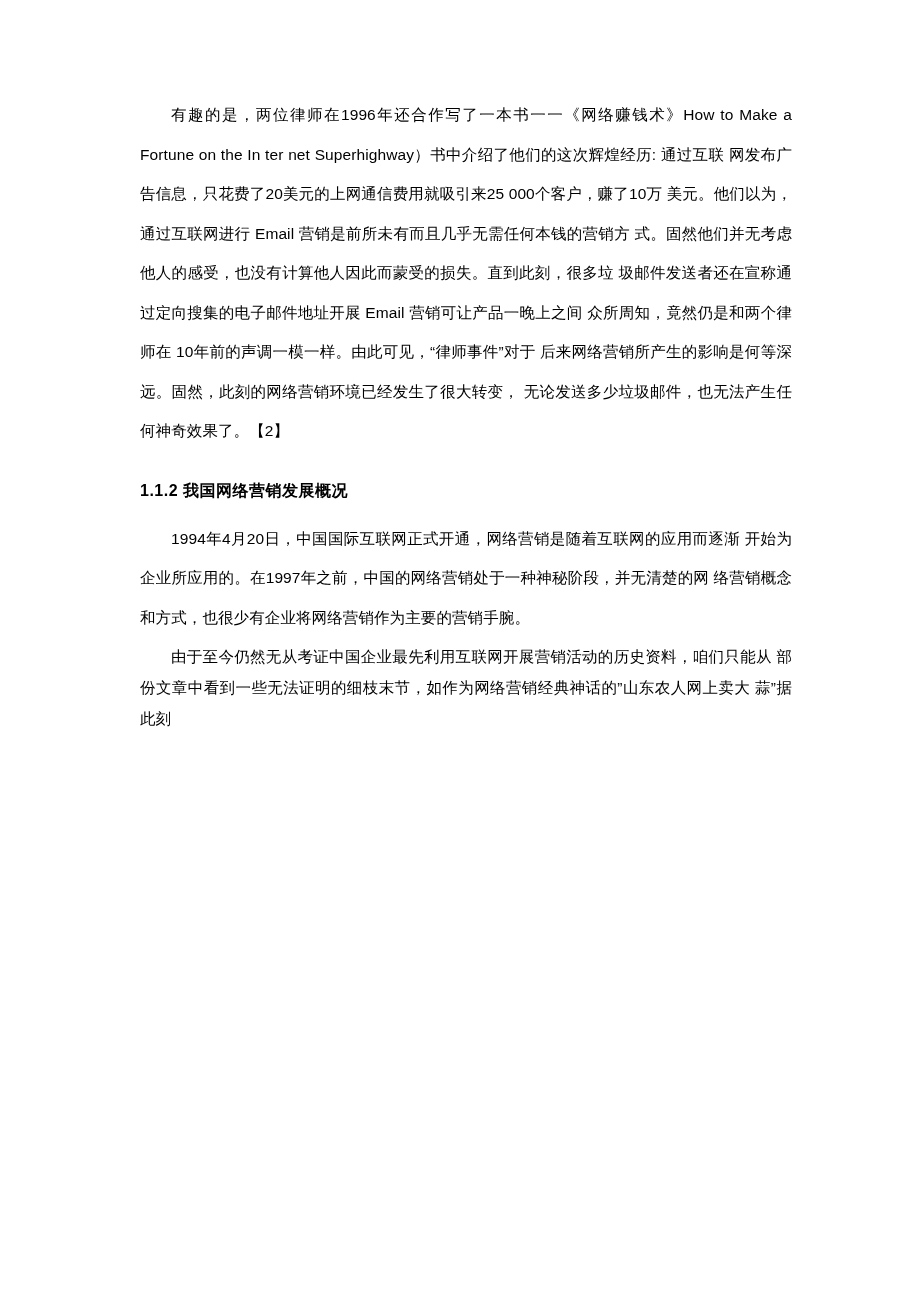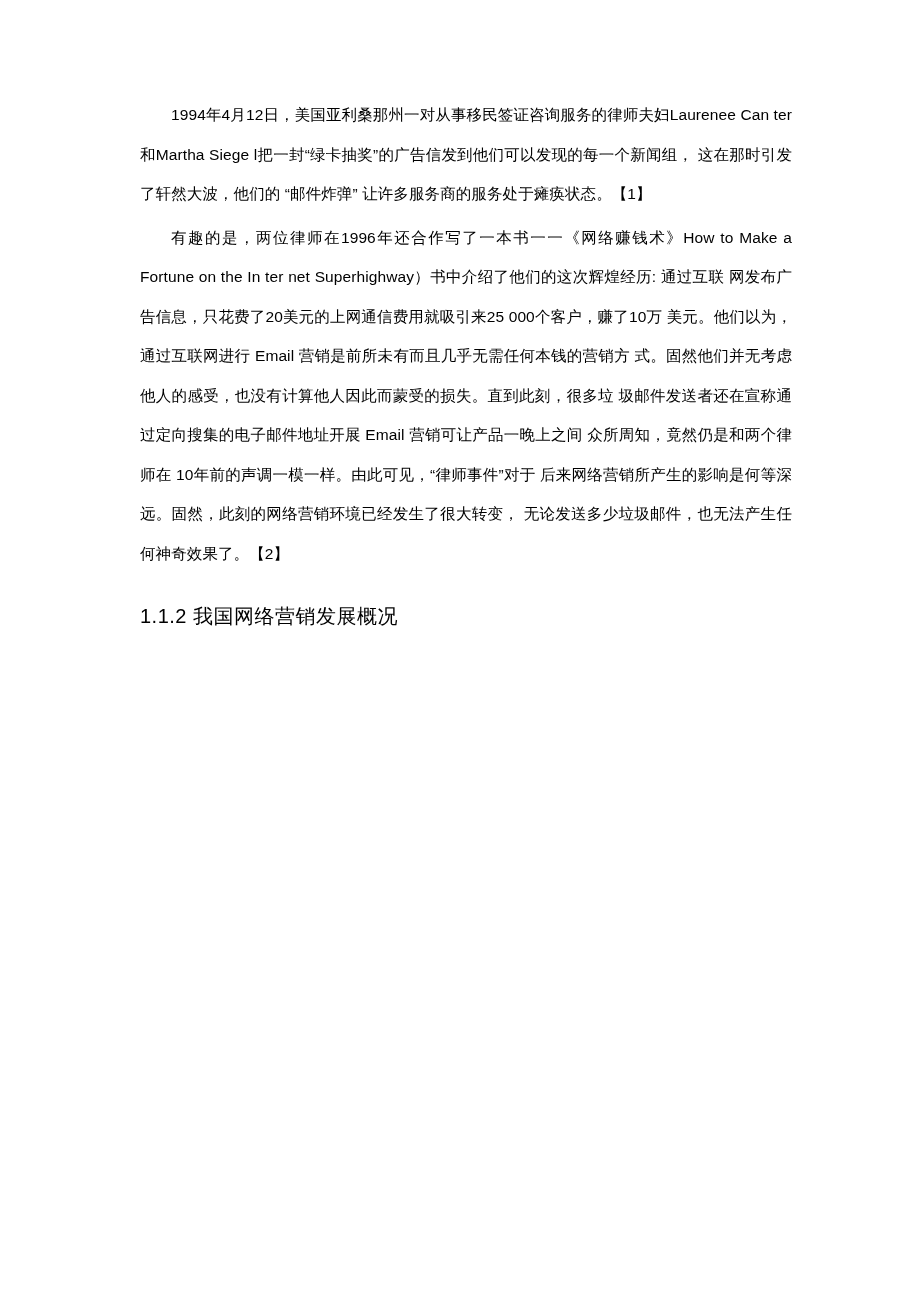--- a/index.html
+++ b/index.html
@@ -27,44 +27,45 @@
     line-height: 2.55;
     text-align: justify;
     text-justify: inter-ideograph;
     margin: 0 0 4px 0;
     letter-spacing: 0.1px;
   }
   .indent {
     text-indent: 2em;
   }
   .heading2 {
-    font-size: 20px;
-    font-weight: normal;
+    font-size: 16px;
+    font-weight: bold;
     line-height: 1.5;
     margin: 28px 0 16px 0;
     letter-spacing: 0.5px;
   }
   .heading3 {
     font-size: 15.5px;
     font-weight: bold;
     line-height: 2.2;
     margin: 14px 0 6px 0;
   }
   .para.last {
     line-height: 2.0;
   }
 </style>
 </head>
 <body>
 
 <div class="page">
 
-  <p class="para indent">1994年4月12日，美国亚利桑那州一对从事移民签证咨询服务的律师夫妇Laurenee Can ter和Martha Siege l把一封“绿卡抽奖”的广告信发到他们可以发现的每一个新闻组， 这在那时引发了轩然大波，他们的 “邮件炸弹” 让许多服务商的服务处于瘫痪状态。【1】</p>
 
   <p class="para indent">有趣的是，两位律师在1996年还合作写了一本书一一《网络赚钱术》How to Make a Fortune on the In ter net Superhighway）书中介绍了他们的这次辉煌经历: 通过互联 网发布广告信息，只花费了20美元的上网通信费用就吸引来25 000个客户，赚了10万 美元。他们以为，通过互联网进行 Email 营销是前所未有而且几乎无需任何本钱的营销方 式。固然他们并无考虑他人的感受，也没有计算他人因此而蒙受的损失。直到此刻，很多垃 圾邮件发送者还在宣称通过定向搜集的电子邮件地址开展 Email 营销可让产品一晚上之间 众所周知，竟然仍是和两个律师在 10年前的声调一模一样。由此可见，“律师事件”对于 后来网络营销所产生的影响是何等深远。固然，此刻的网络营销环境已经发生了很大转变， 无论发送多少垃圾邮件，也无法产生任何神奇效果了。【2】</p>
 
   <h2 class="heading2">1.1.2 我国网络营销发展概况</h2>
 
 
 
+  <p class="para indent">1994年4月20日，中国国际互联网正式开通，网络营销是随着互联网的应用而逐渐 开始为企业所应用的。在1997年之前，中国的网络营销处于一种神秘阶段，并无清楚的网 络营销概念和方式，也很少有企业将网络营销作为主要的营销手腕。</p>
 
+  <p class="para indent last">由于至今仍然无从考证中国企业最先利用互联网开展营销活动的历史资料，咱们只能从 部份文章中看到一些无法证明的细枝末节，如作为网络营销经典神话的”山东农人网上卖大 蒜”据此刻</p>
 
 </div>
 
 </body></html>

